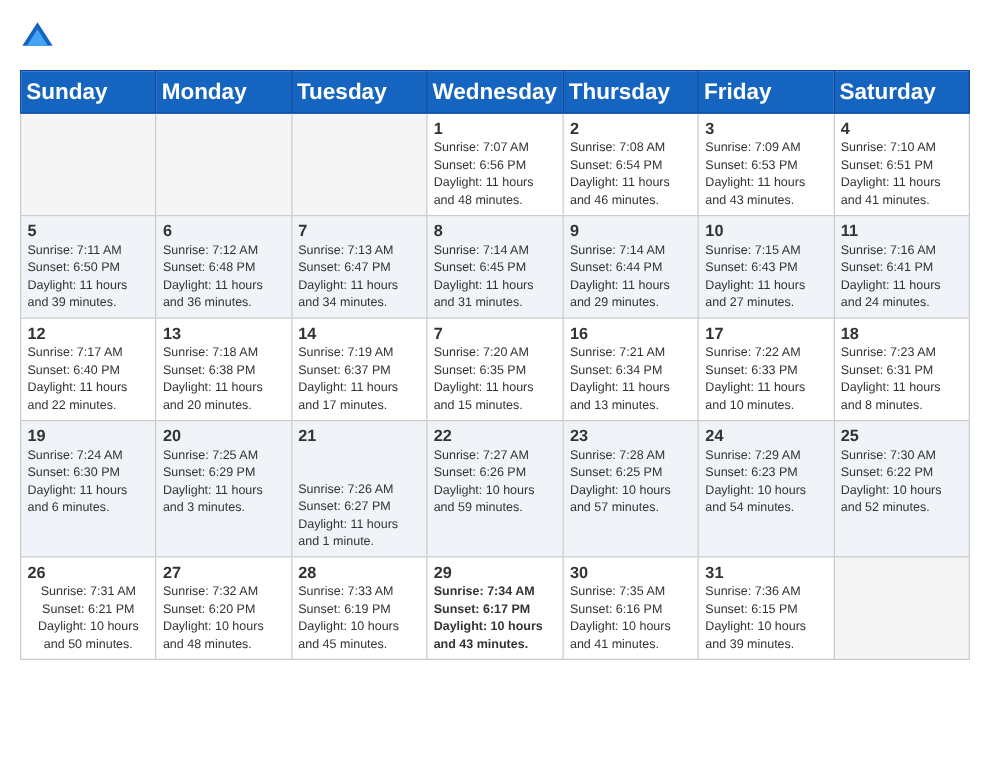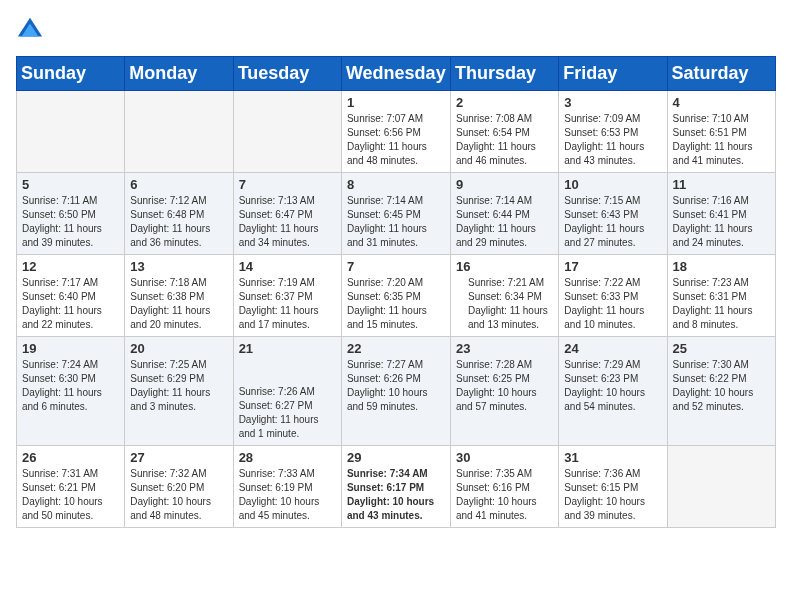--- a/index.html
+++ b/index.html
@@ -232,21 +232,21 @@
         </td>
         <td>
           <span class="day-number">7</span>
           <div class="day-info" style="white-space: pre-line;">Sunrise: 7:20 AM
 Sunset: 6:35 PM
 Daylight: 11 hours
 and 15 minutes.</div>
         </td>
         <td>
           <span class="day-number">16</span>
-          <div class="day-info" style="white-space: pre-line; margin-left: 12px;">Sunrise: 7:21 AM
+          <div class="day-info" style="white-space: pre-line;">Sunrise: 7:21 AM
 Sunset: 6:34 PM
 Daylight: 11 hours
 and 13 minutes.</div>
         </td>
         <td>
           <span class="day-number">17</span>
           <div class="day-info" style="white-space: pre-line;">Sunrise: 7:22 AM
 Sunset: 6:33 PM
 Daylight: 11 hours
 and 10 minutes.</div>
@@ -306,21 +306,21 @@
           <span class="day-number">25</span>
           <div class="day-info" style="white-space: pre-line;">Sunrise: 7:30 AM
 Sunset: 6:22 PM
 Daylight: 10 hours
 and 52 minutes.</div>
         </td>
       </tr>
       <tr>
         <td>
           <span class="day-number">26</span>
-          <div class="day-info" style="white-space: pre-line;">Sunrise: 7:31 AM
+          <div class="day-info" style="white-space: pre-line; text-align: center;">Sunrise: 7:31 AM
 Sunset: 6:21 PM
 Daylight: 10 hours
 and 50 minutes.</div>
         </td>
         <td>
           <span class="day-number">27</span>
           <div class="day-info" style="white-space: pre-line;">Sunrise: 7:32 AM
 Sunset: 6:20 PM
 Daylight: 10 hours
 and 48 minutes.</div>

